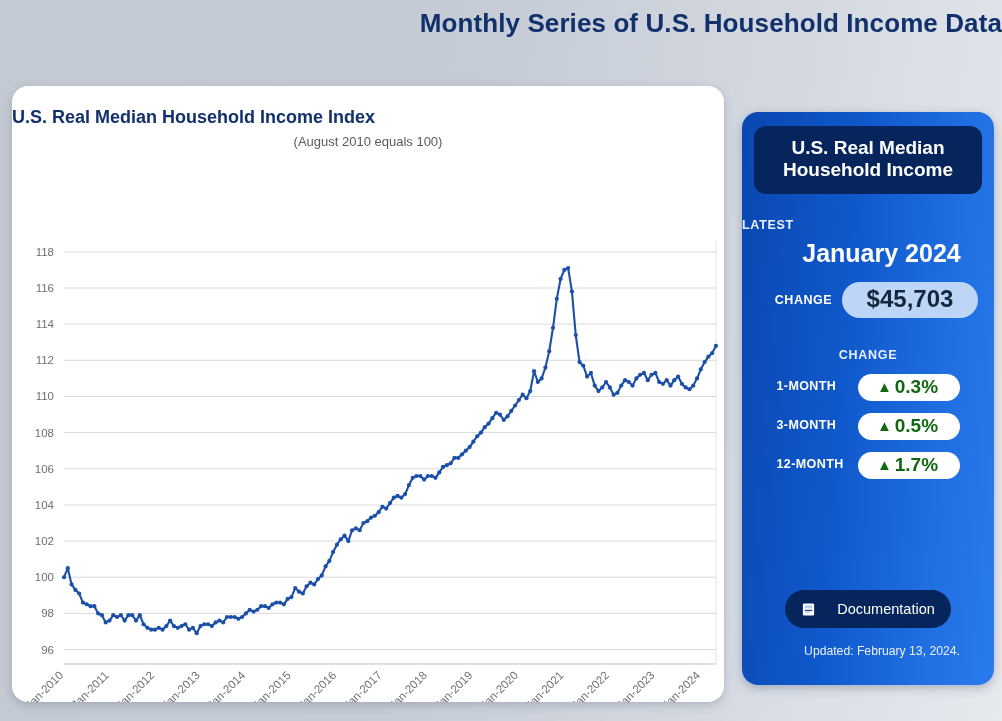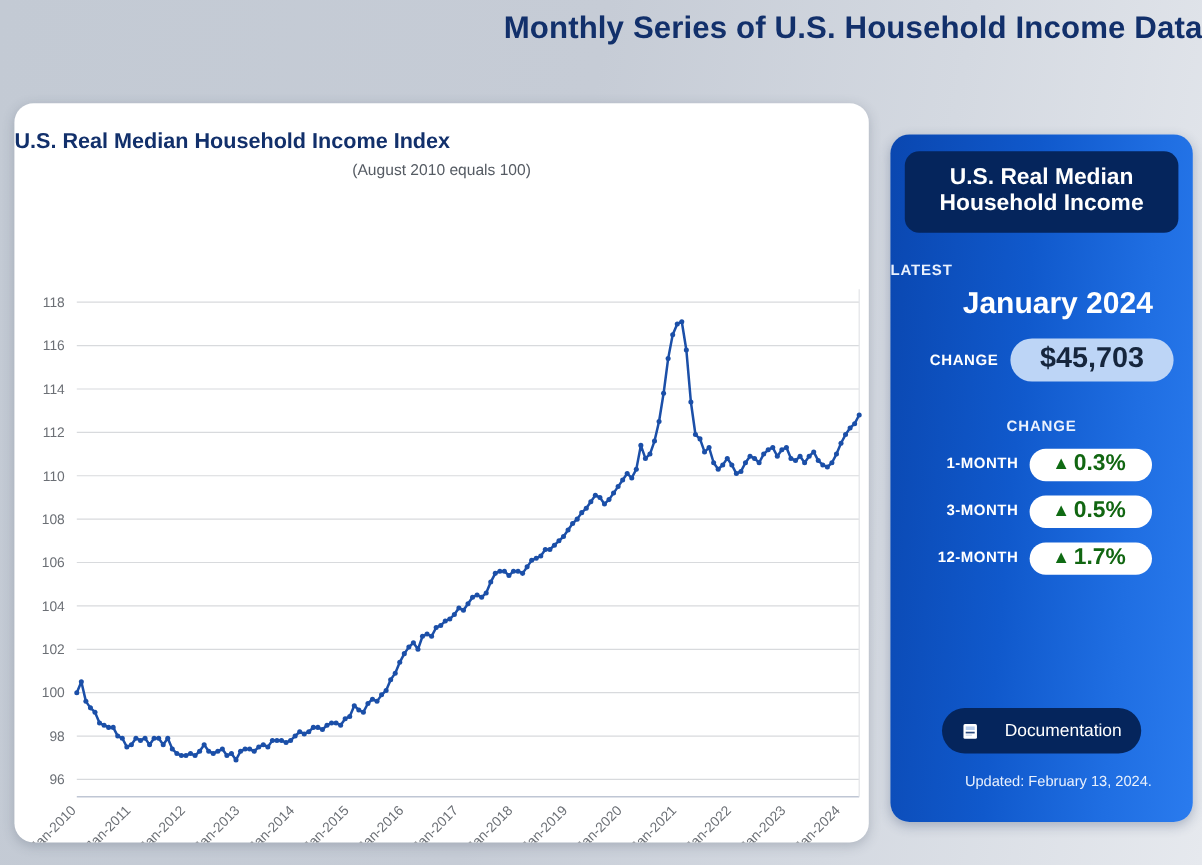--- a/index.html
+++ b/index.html
@@ -142,21 +142,20 @@
     align-items: center;
     justify-content: center;
     gap: 9px;
     margin-top: 12px;
   }
   .chg-label {
     color: #ffffff;
     font-size: 12.5px;
     font-weight: bold;
     letter-spacing: 0.4px;
-    text-align: right;
     width: 72px;
     line-height: 1.1;
   }
   .chg-pill {
     background: #ffffff;
     color: #116611;
     border-radius: 20px;
     padding: 2px 13px 3px 11px;
     font-size: 19px;
     font-weight: bold;

